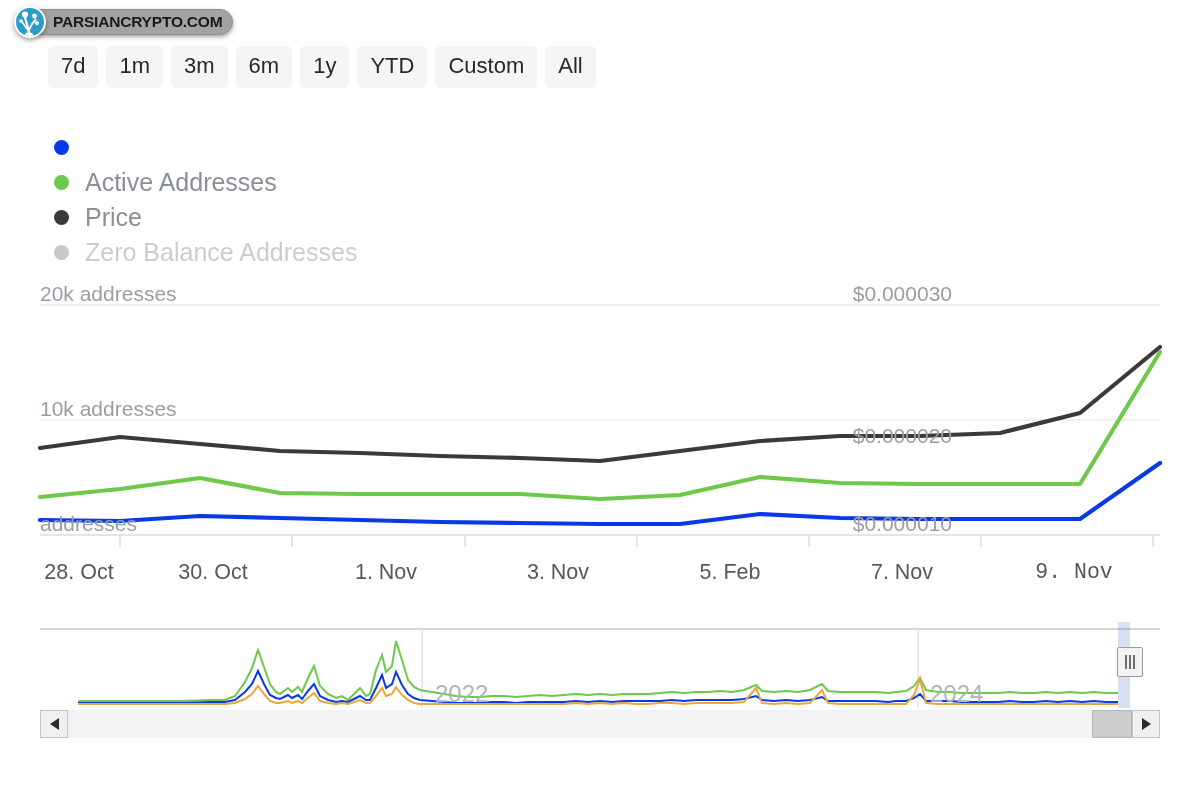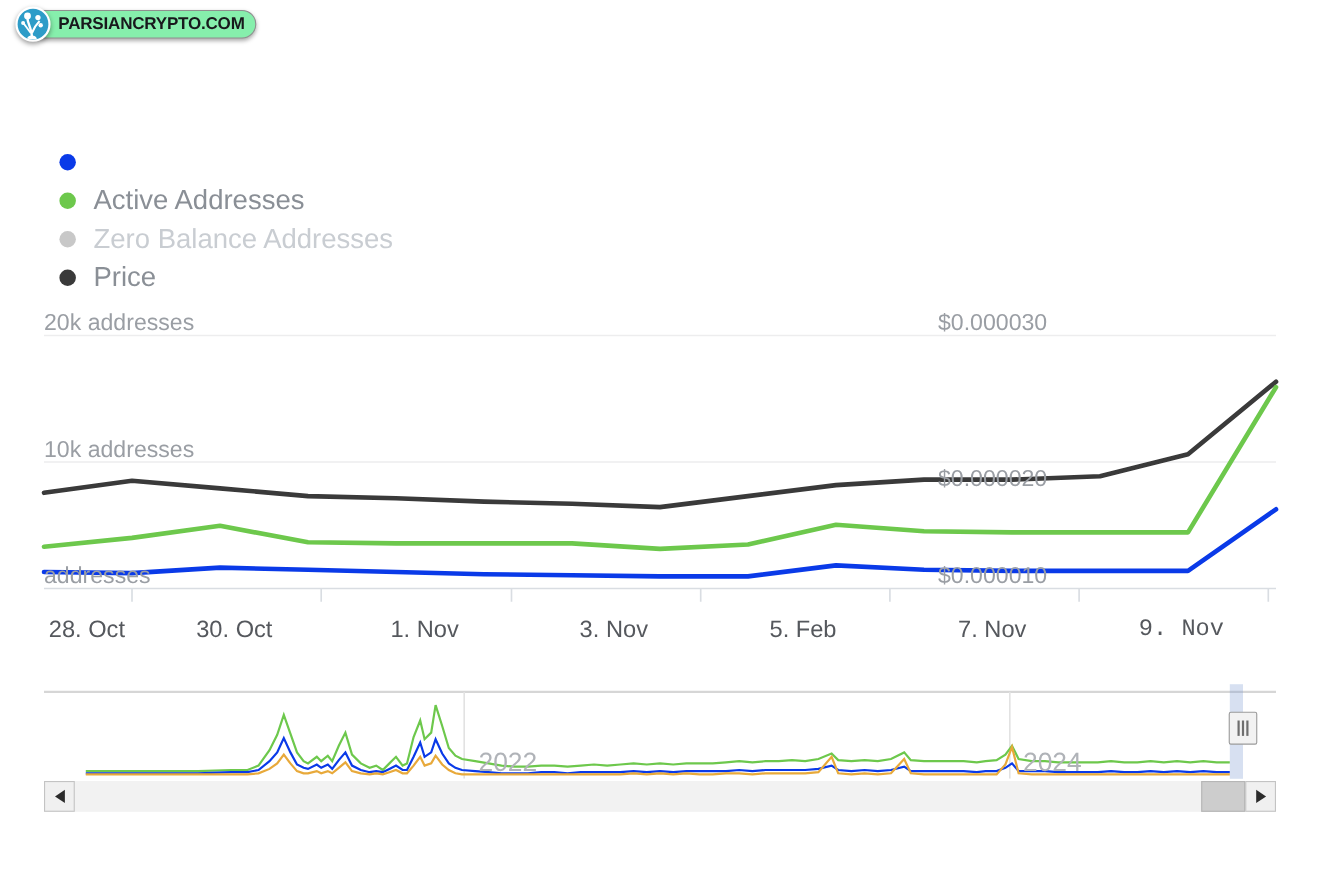--- a/index.html
+++ b/index.html
@@ -22,21 +22,21 @@
     position: absolute; left: 8px; top: 6px;
     display: flex; align-items: center;
     height: 32px;
     z-index: 40;
   }
   #wm-pill {
     position: absolute; left: 20px; top: 3px;
     height: 26px;
     padding: 0 10px 0 24px;
     display: flex; align-items: center;
-    background: #86efac;
+    background: #a3a3a3;
     border: 1.4px solid #8f8f8f;
     border-radius: 14px;
     box-shadow: 0 2px 4px rgba(0,0,0,0.35);
   }
   #wm-pill span {
     font-family: "Liberation Sans", sans-serif;
     font-size: 15.5px;
     font-weight: 700;
     letter-spacing: -0.2px;
     color: #18181c;
@@ -233,36 +233,46 @@
         <circle cx="21" cy="15" r="2" fill="#ffffff"></circle>
         <circle cx="5" cy="13" r="1.8" fill="#ffffff"></circle>
         <path d="M13 26 C13 18, 9 13, 9 9" stroke="#ffffff" stroke-width="2.2" fill="none"></path>
         <path d="M13 22 C15 17, 18 13, 20 11" stroke="#ffffff" stroke-width="1.9" fill="none"></path>
         <path d="M12 22 C9 18, 7 15, 5.5 13.5" stroke="#ffffff" stroke-width="1.7" fill="none"></path>
         <path d="M8.5 28 C8.5 23, 17.5 23, 17.5 28 Z" fill="#ffffff"></path>
       </svg>
     </div>
   </div>
 
+  <div id="range-bar">
+    <button class="range-btn">7d</button>
+    <button class="range-btn">1m</button>
+    <button class="range-btn">3m</button>
+    <button class="range-btn">6m</button>
+    <button class="range-btn">1y</button>
+    <button class="range-btn">YTD</button>
+    <button class="range-btn">Custom</button>
+    <button class="range-btn">All</button>
+  </div>
 
   <div id="legend">
     <div class="legend-item">
       <span class="legend-dot" style="background:#0a3ae8"></span>
     </div>
     <div class="legend-item">
       <span class="legend-dot" style="background:#6dc84c"></span>
       <span class="legend-label">Active Addresses</span>
     </div>
+    <div class="legend-item">
+      <span class="legend-dot" style="background:#3a3a3a"></span>
+      <span class="legend-label">Price</span>
+    </div>
     <div class="legend-item off">
       <span class="legend-dot" style="background:#c8c8c8"></span>
       <span class="legend-label">Zero Balance Addresses</span>
-    </div>
-    <div class="legend-item">
-      <span class="legend-dot" style="background:#3a3a3a"></span>
-      <span class="legend-label">Price</span>
     </div>
   </div>
 
 
   <div id="chart-area">
     <svg id="plot-svg" width="1200" height="290" aria-hidden="true">
 
       <line x1="40" y1="40" x2="1160" y2="40" stroke="#ededee" stroke-width="1.5"></line>
       <line x1="40" y1="155" x2="1160" y2="155" stroke="#ededee" stroke-width="1.5"></line>
       <line x1="40" y1="270" x2="1160" y2="270" stroke="#d9dde2" stroke-width="1.5"></line>

